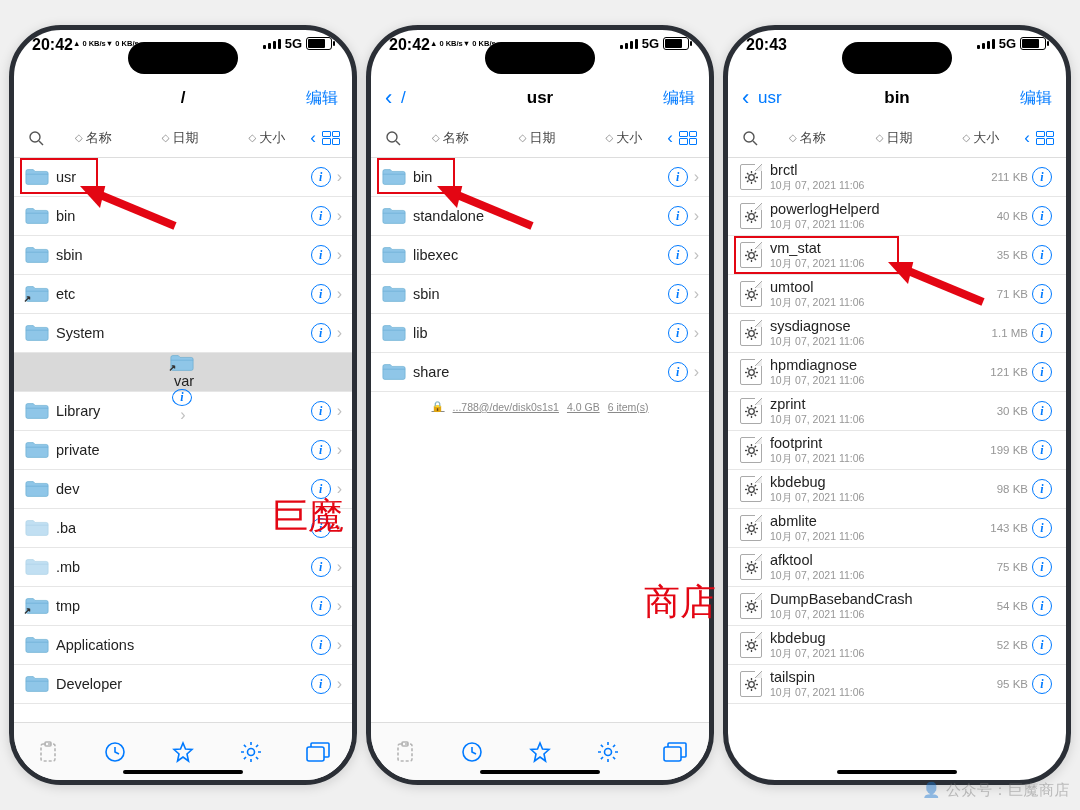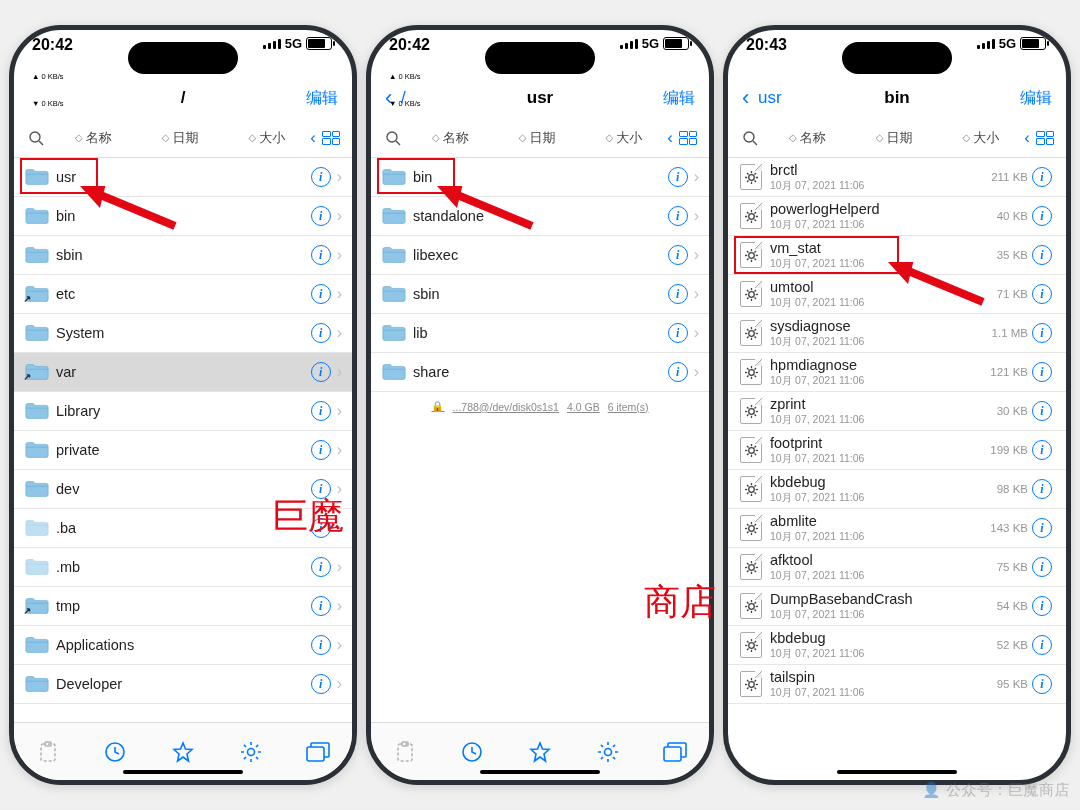--- a/index.html
+++ b/index.html
@@ -23,22 +23,22 @@
   }
   .island {
     position: absolute; top: 12px; left: 50%; transform: translateX(-50%);
     width: 110px; height: 32px; background: #000; border-radius: 18px; z-index: 30;
   }
   .statusbar {
     height: 48px; padding: 6px 20px 0 18px;
     display: flex; justify-content: space-between; align-items: flex-start;
     font-size: 16px; font-weight: 700; color: #000; position: relative;
   }
-  .sb-left { display:flex; flex-direction:column; align-items:flex-start; }
-  .sb-kb { font-size:7.5px; font-weight:400; color:#000; line-height:1.1; margin-top:19px; }
+  .sb-left { display:flex; flex-direction:row; align-items:flex-start; }
+  .sb-kb { font-size:7.5px; font-weight:700; color:#000; line-height:1.1; margin-top:4px; }
   .sb-right { display:flex; align-items:center; gap:4px; font-size:13px; font-weight:700; }
   .sig-dots { display:flex; gap:2px; align-items:flex-end; }
   .sig-dots span { width:3px; background:#000; border-radius:1px; }
   .sig-dots span:nth-child(1){height:4px}.sig-dots span:nth-child(2){height:6px}
   .sig-dots span:nth-child(3){height:8px}.sig-dots span:nth-child(4){height:10px}
   .battery { width:26px; height:13px; border:1.5px solid #000; border-radius:3px; position:relative; }
   .battery::after{content:"";position:absolute;right:-4px;top:3px;width:2px;height:5px;background:#000;border-radius:1px;}
   .battery-fill{position:absolute;left:1px;top:1px;bottom:1px;width:70%;background:#000;border-radius:1px;}
 
   .navbar {
@@ -69,21 +69,21 @@
     display:flex; align-items:center;
     border-bottom:.5px solid #e6e6e6;
     font-size:14.5px; color:#222;
     position:relative;
   }
   .row.compact { height:39px; }
   .row .ficon { width:30px; display:flex; justify-content:center; }
   .row .fname { flex:1; padding-left:4px; }
   .row .info { width:20px; height:20px; border:1.5px solid #007aff; border-radius:50%; color:#007aff; font-size:12px; font-style:italic; font-family:Georgia,serif; display:flex; align-items:center; justify-content:center; font-weight:700; margin:0 4px; }
   .row .chev { color:#c0c0c0; font-size:16px; padding-left:2px; }
-  .row.sel { background:#d9d9d9; }
+  .row.sel { background:#d9d9d9;flex-direction:column; }
   .row .twoline { display:flex; flex-direction:column; line-height:1.2; }
   .row .twoline .sub { font-size:10.5px; color:#969696; }
   .row .size { font-size:11.5px; color:#969696; margin-right:0; white-space:nowrap; }
   .folder-svg{width:26px;height:20px;}
   .gear-file{width:22px;height:26px;border:1px solid #aaa;border-radius:2px;background:#fff;display:flex;align-items:center;justify-content:center;position:relative;}
   .gear-file::before{content:"";position:absolute;top:-1px;right:-1px;width:7px;height:7px;background:linear-gradient(135deg,#fff 46%,#aaa 50%,#eee 54%);}
   .gear-file svg{width:13px;height:13px;}
 
   .footer {
     position:absolute; bottom:0; left:0; right:0;

